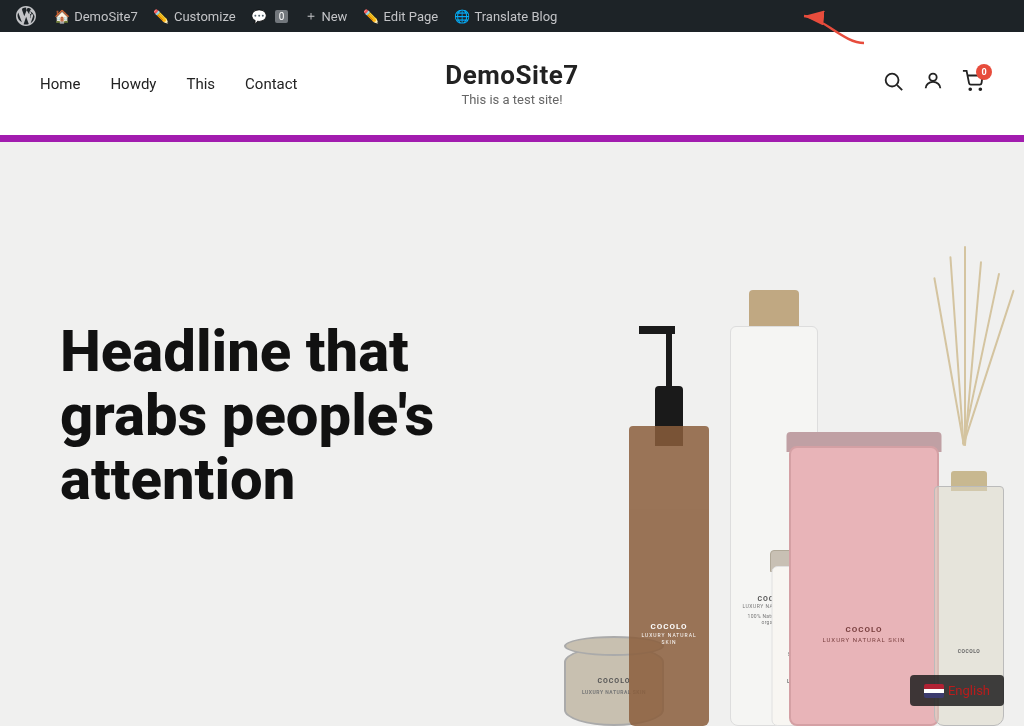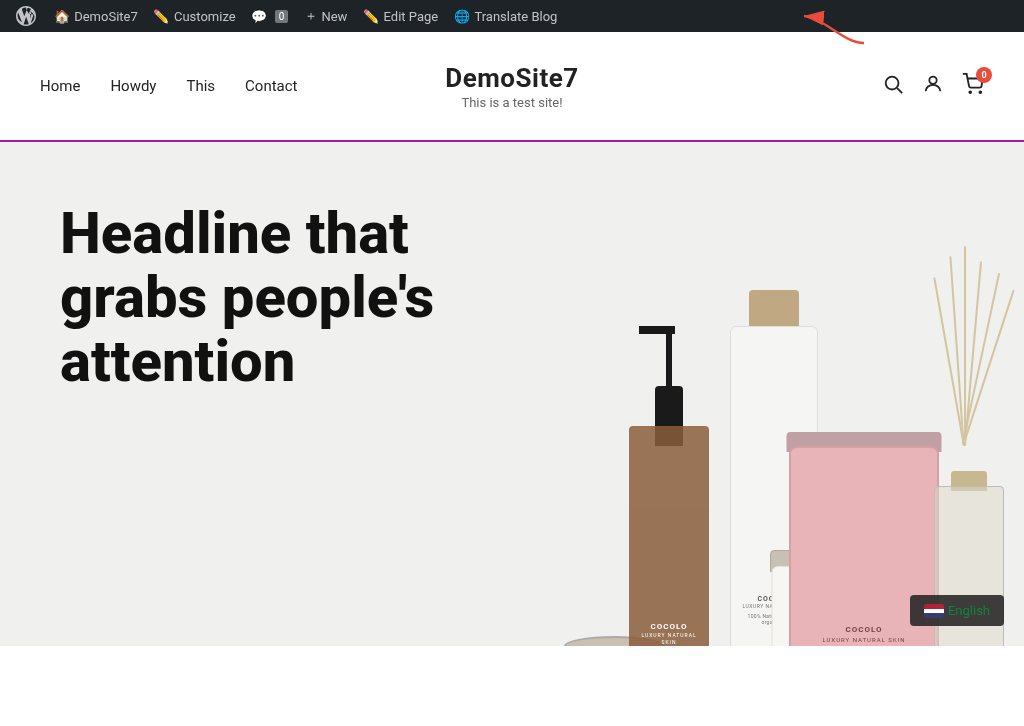--- a/index.html
+++ b/index.html
@@ -38,21 +38,21 @@
     }
 
     
     #site-header {
       background: #fff;
       height: 110px;
       display: flex;
       align-items: center;
       justify-content: space-between;
       padding: 0 40px;
-      border-bottom: 2px solid #a21caf;
+      border-bottom: 7px solid #a21caf;
       position: relative;
     }
     #site-nav {
       display: flex;
       gap: 30px;
       align-items: center;
     }
     .nav-item {
       font-size: 15px;
       color: #222;
@@ -100,25 +100,25 @@
       height: 16px;
       border-radius: 50%;
       display: flex;
       align-items: center;
       justify-content: center;
     }
 
     
     #hero {
       background: #f0f0ef;
-      height: 504px;
+      height: 584px;
       position: relative;
       overflow: hidden;
       display: flex;
-      align-items: flex-start;
+      align-items: center;
     }
     #hero-content {
       padding: 60px 60px;
       z-index: 2;
       max-width: 560px;
     }
     #hero-headline {
       font-size: 58px;
       font-weight: 800;
       color: #111;
@@ -453,21 +453,21 @@
       width: 120px;
       height: 40px;
     }
 
     
     #lang-switcher {
       position: absolute;
       bottom: 20px;
       right: 20px;
       background: rgba(30,30,30,0.85);
-      color: #15803d;
+      color: #b91c1c;
       padding: 8px 14px;
       border-radius: 4px;
       font-size: 13px;
       display: flex;
       align-items: center;
       gap: 4px;
       cursor: pointer;
       z-index: 10;
     }
     .flag-icon {

